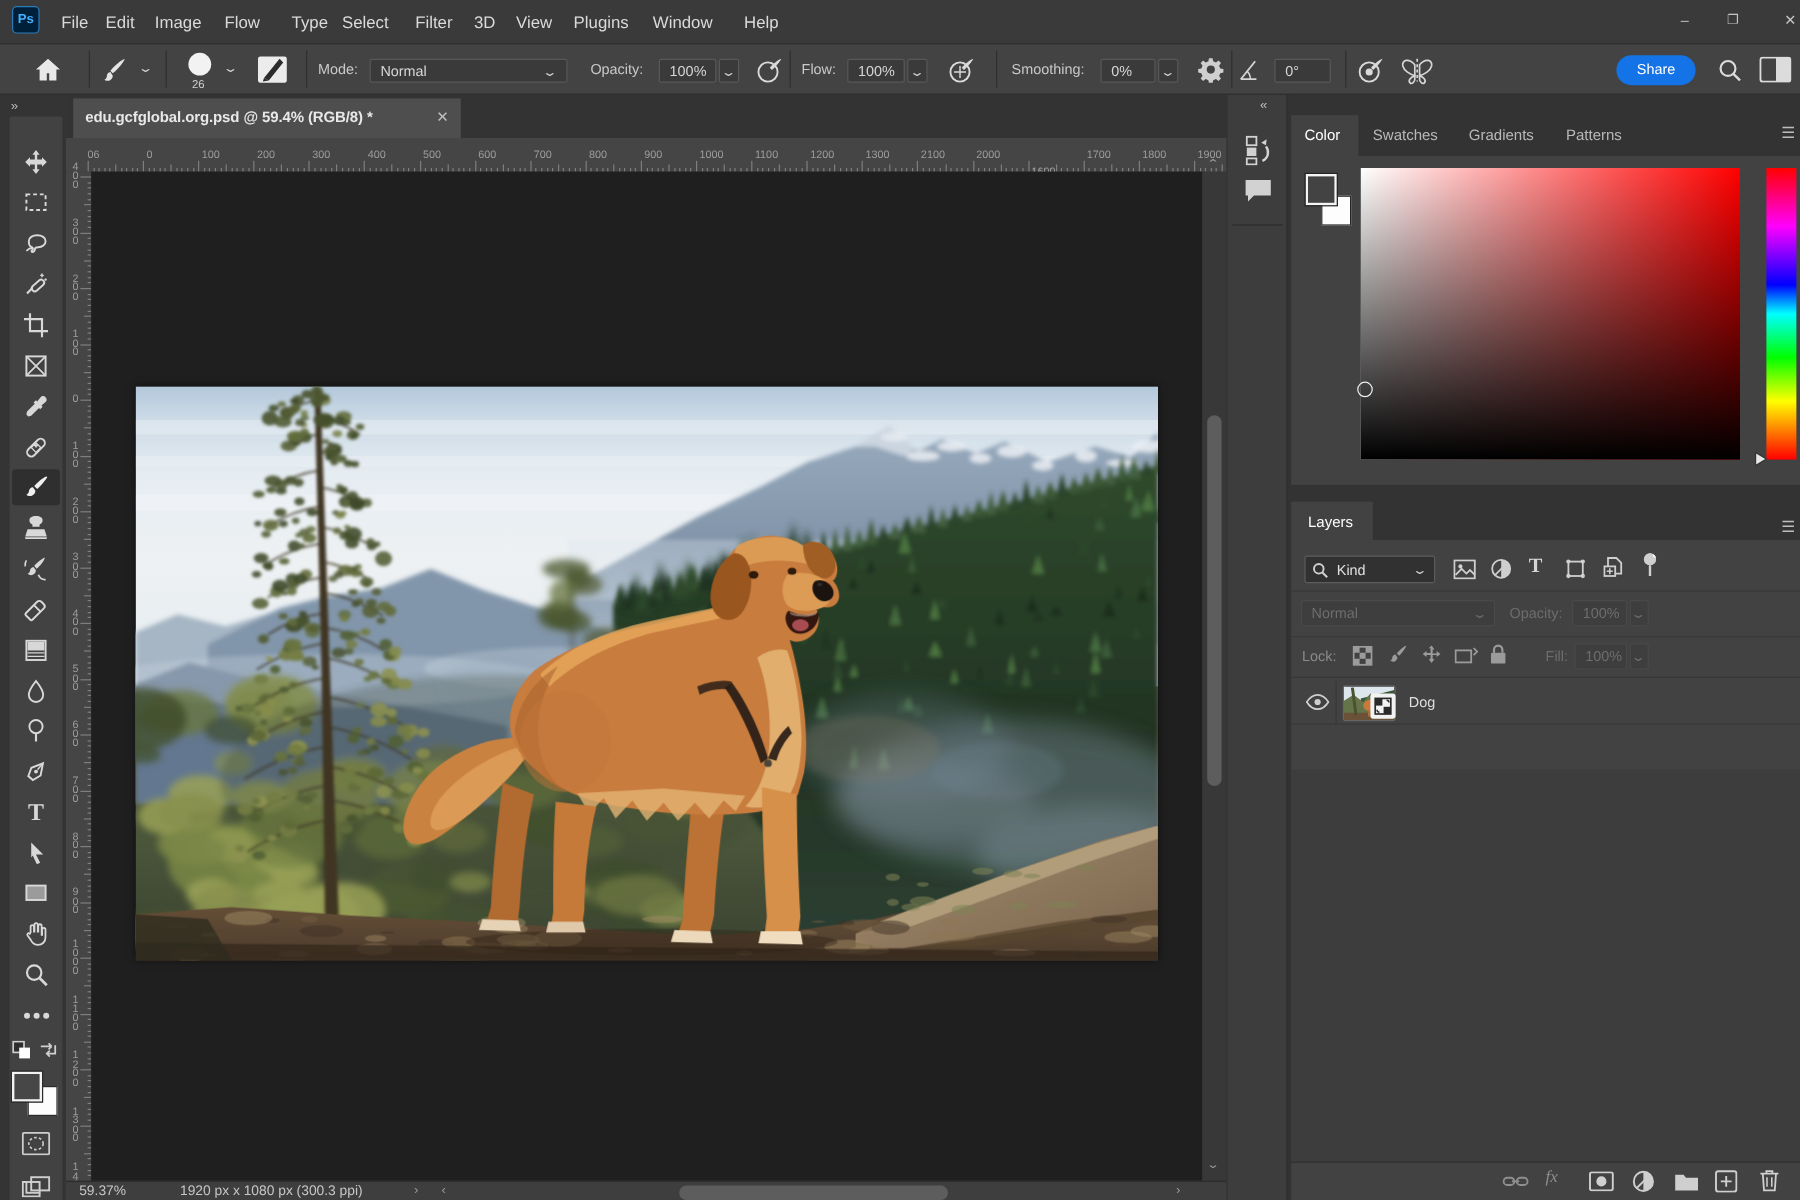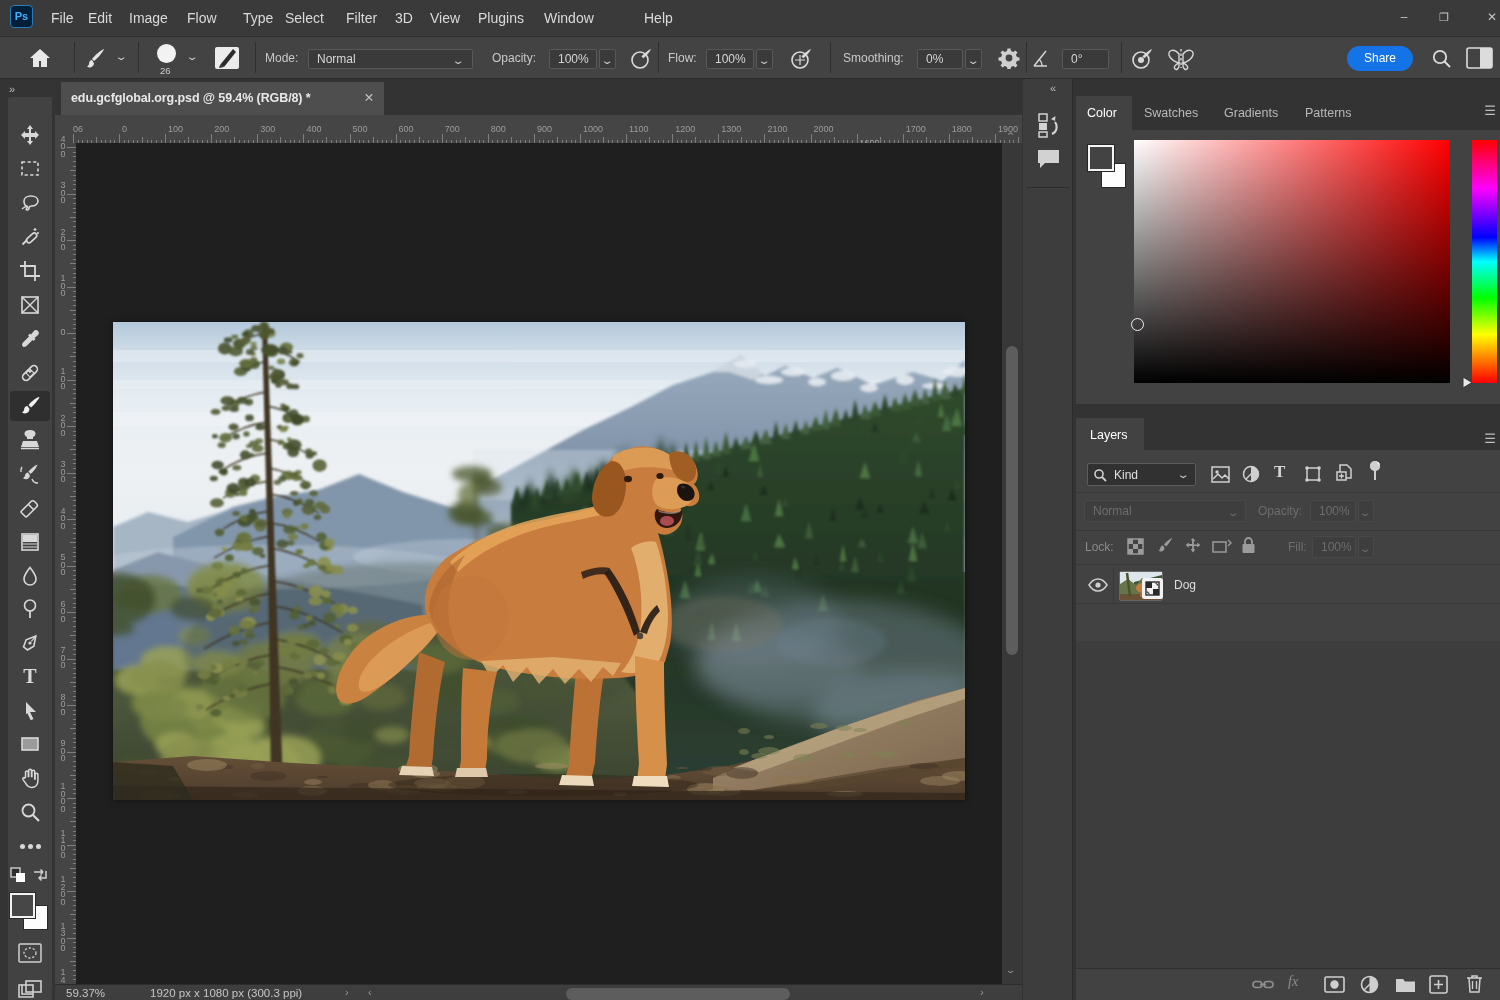--- a/index.html
+++ b/index.html
@@ -63,21 +63,21 @@
     <span class="menu" style="left:88px">Edit</span>
     <span class="menu" style="left:129px">Image</span>
     <span class="menu" style="left:187px">Flow</span>
     <span class="menu" style="left:243px">Type</span>
     <span class="menu" style="left:285px">Select</span>
     <span class="menu" style="left:346px">Filter</span>
     <span class="menu" style="left:395px">3D</span>
     <span class="menu" style="left:430px">View</span>
     <span class="menu" style="left:478px">Plugins</span>
     <span class="menu" style="left:544px">Window</span>
-    <span class="menu" style="left:644px">Help</span>
+    <span class="menu" style="left:620px">Help</span>
     <div class="winbtn" style="left:1389px;font-size:12px">–</div>
     <div class="winbtn" style="left:1429px;font-size:11px">❐</div>
     <div class="winbtn" style="left:1477px;font-size:12px">✕</div>
   </div>
 
   <div class="abs" id="optbar">
     <svg class="abs" style="left:28px;top:9px" width="24" height="24" viewBox="0 0 24 24">
         <path d="M12 3 2 12h3v9h6v-6h2v6h6v-9h3z" fill="#e8e8e8"></path>
       </svg>
     <div class="sep" style="left:74px"></div>

